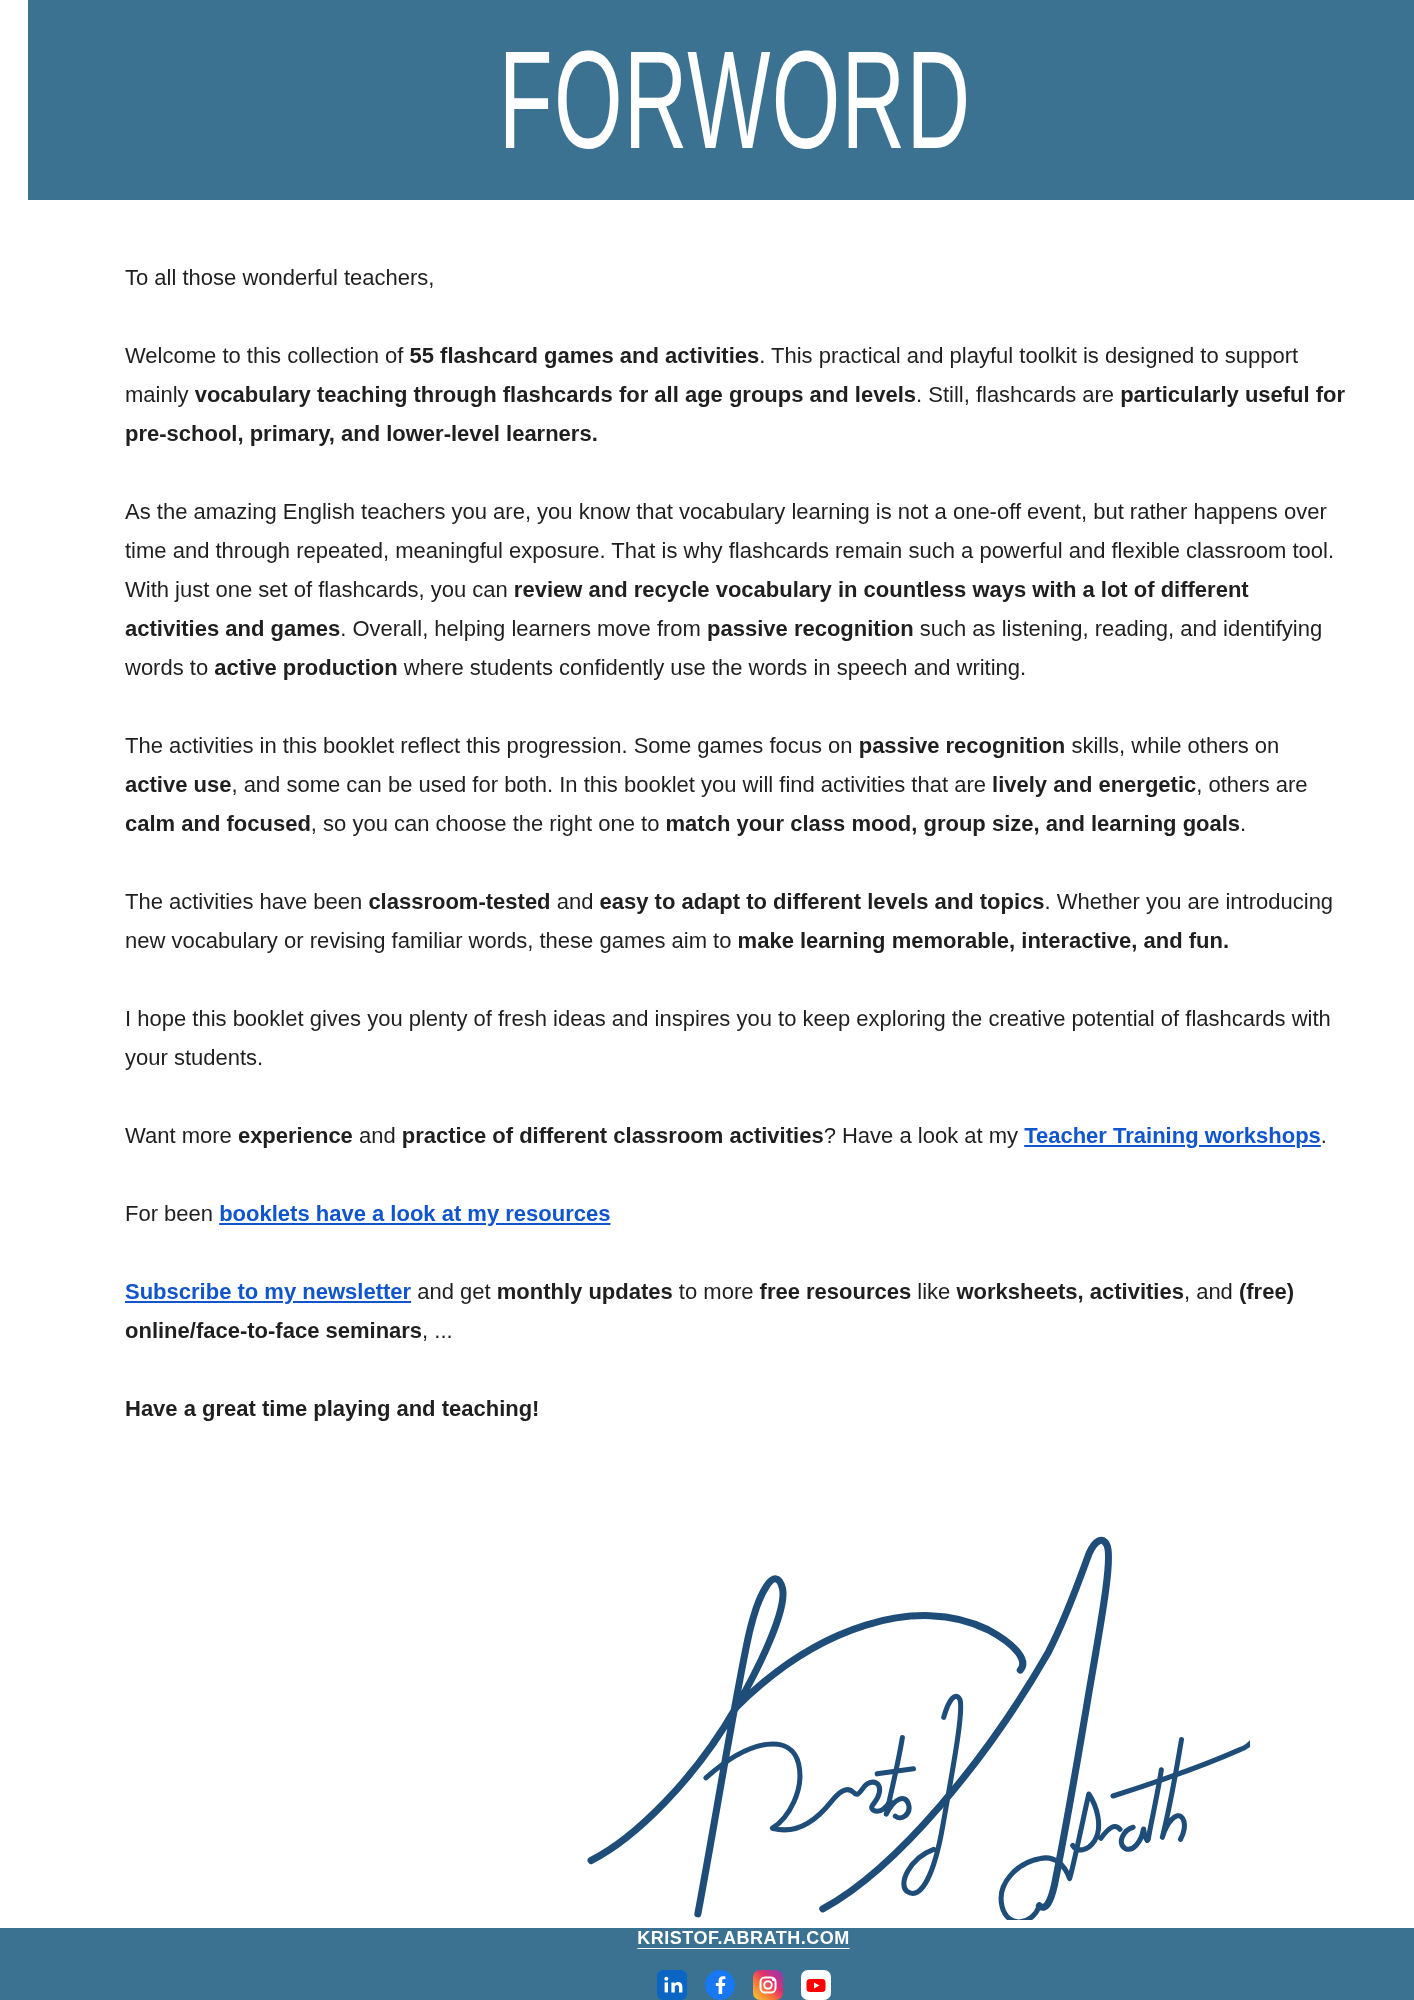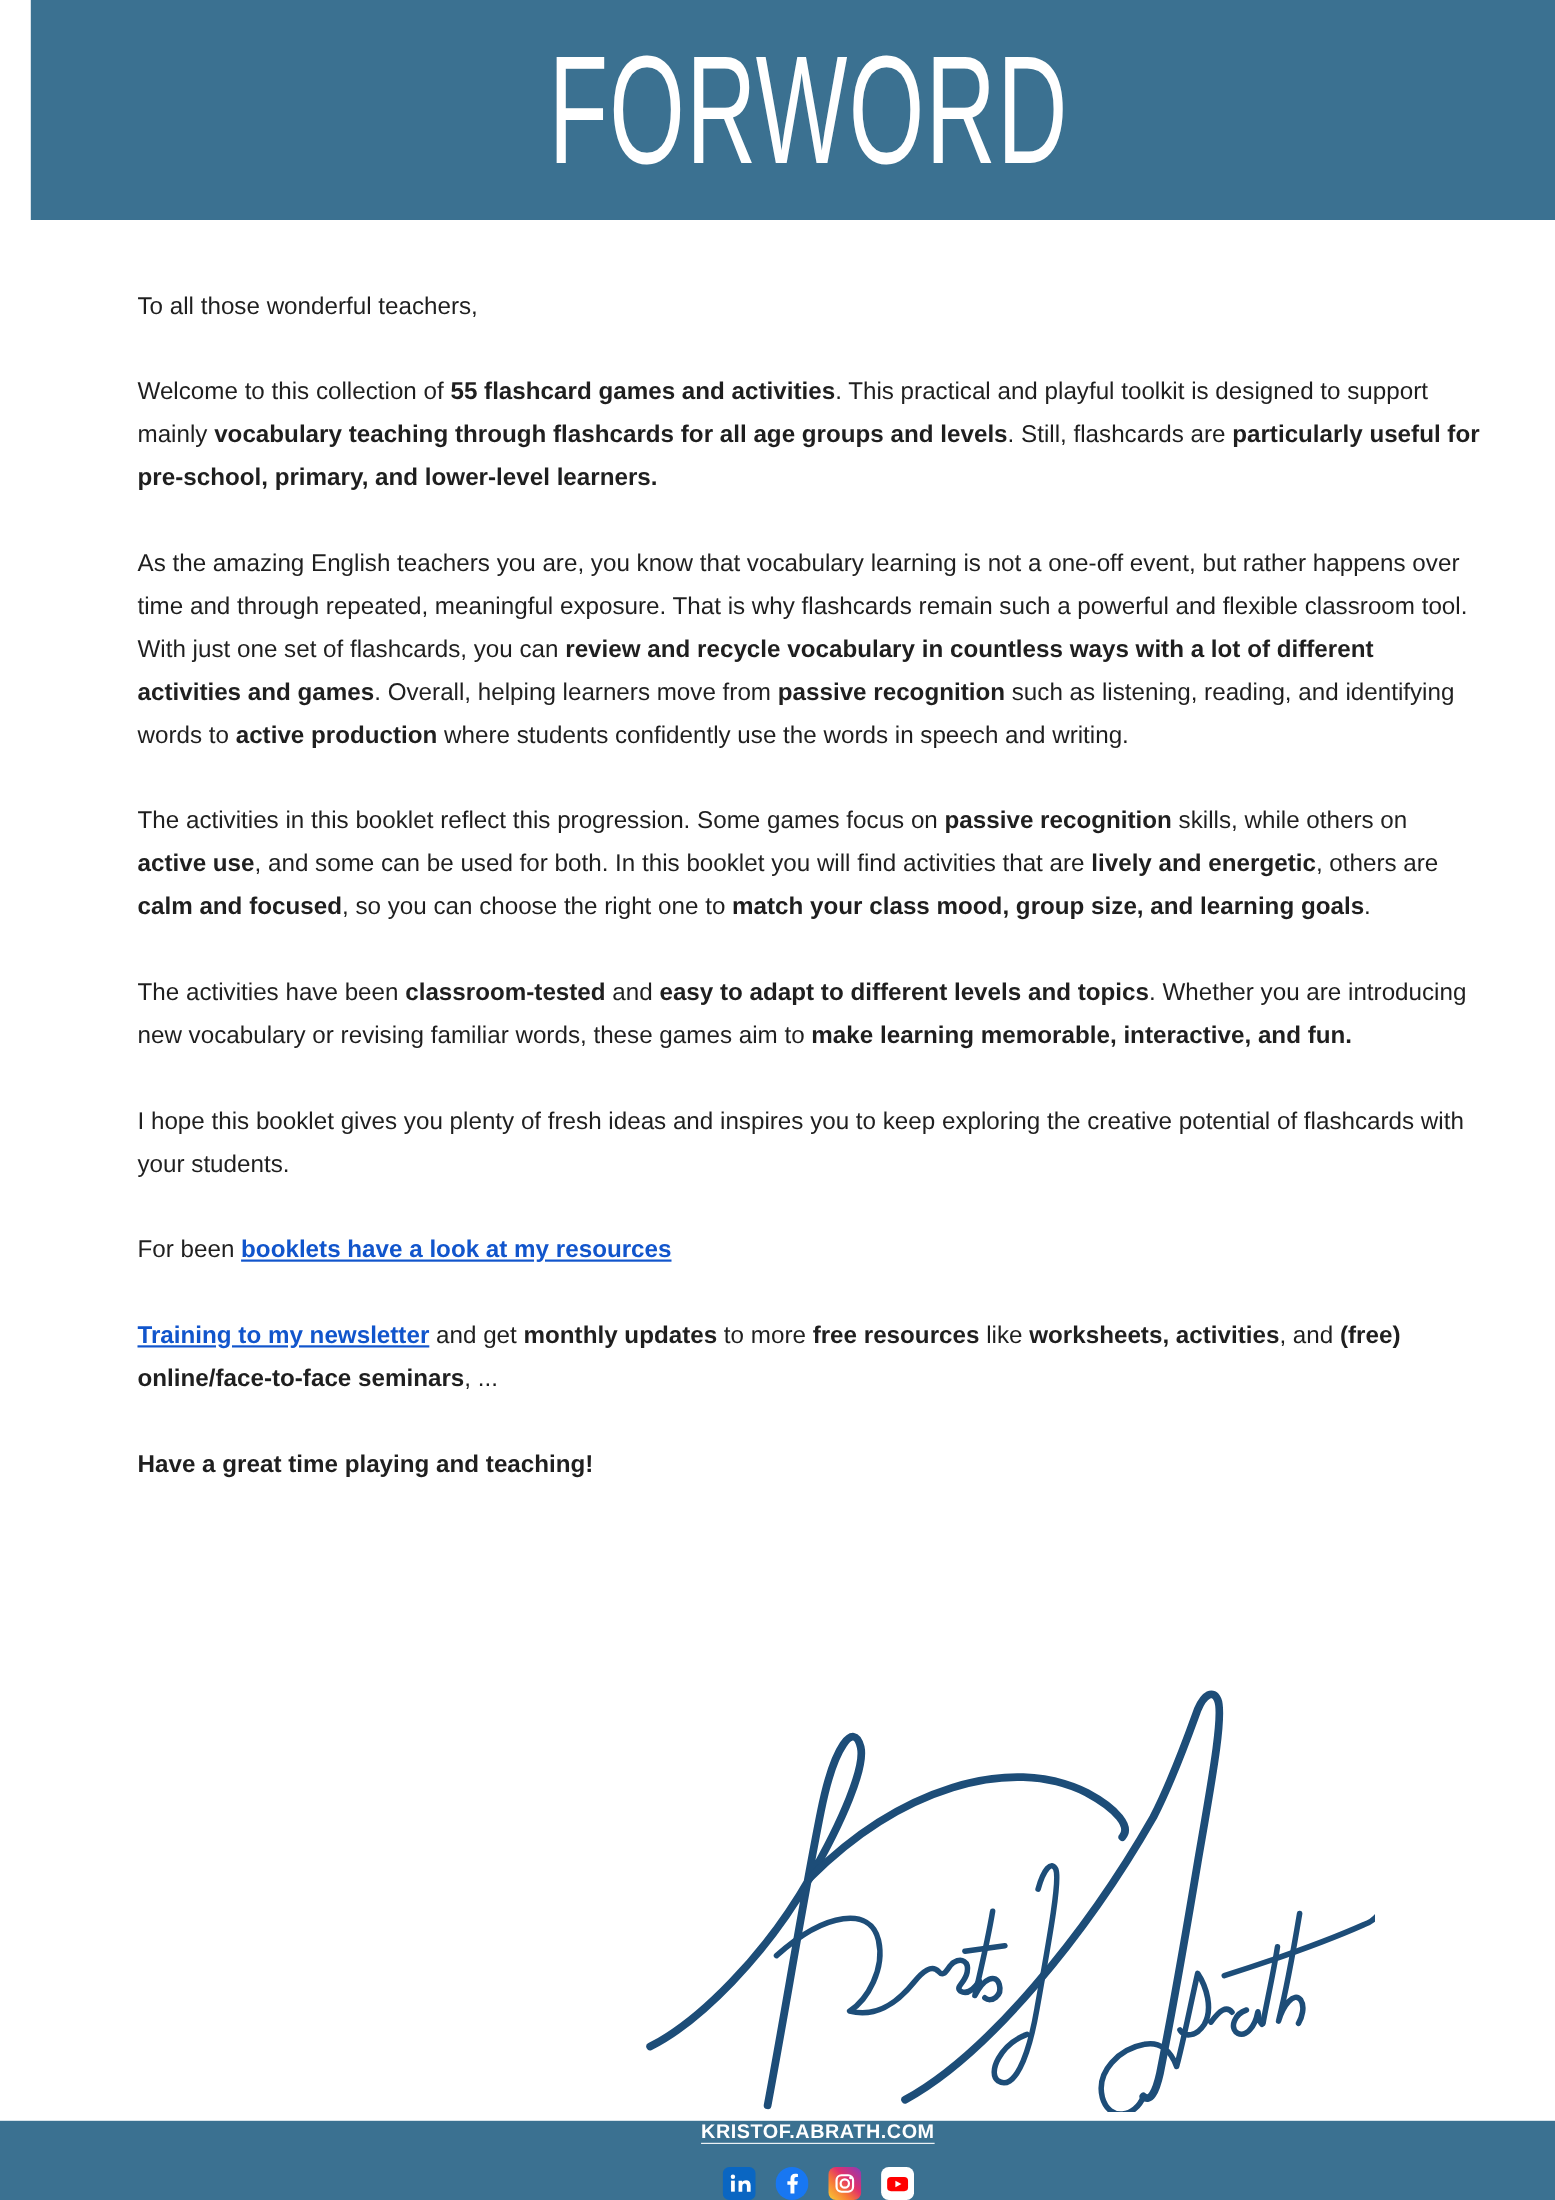--- a/index.html
+++ b/index.html
@@ -51,22 +51,23 @@
     <h1>FORWORD</h1>
   </header>
 
   <main>
       <p class="para"><span>To all those wonderful teachers,</span></p>
       <p class="para"><span>Welcome to this collection of </span><span class="b">55 flashcard games and activities</span><span>. This practical and playful toolkit is designed to support mainly </span><span class="b">vocabulary teaching through flashcards for all age groups and levels</span><span>. Still, flashcards are </span><span class="b">particularly useful for pre-school, primary, and lower-level learners.</span></p>
       <p class="para"><span>As the amazing English teachers you are, you know that vocabulary learning is not a one-off event, but rather happens over time and through repeated, meaningful exposure. That is why flashcards remain such a powerful and flexible classroom tool. With just one set of flashcards, you can </span><span class="b">review and recycle vocabulary in countless ways with a lot of different activities and games</span><span>. Overall, helping learners move from </span><span class="b">passive recognition</span><span> such as listening, reading, and identifying words to </span><span class="b">active production</span><span> where students confidently use the words in speech and writing.</span></p>
       <p class="para"><span>The activities in this booklet reflect this progression. Some games focus on </span><span class="b">passive recognition</span><span> skills, while others on </span><span class="b">active use</span><span>, and some can be used for both. In this booklet you will find activities that are </span><span class="b">lively and energetic</span><span>, others are </span><span class="b">calm and focused</span><span>, so you can choose the right one to </span><span class="b">match your class mood, group size, and learning goals</span><span>.</span></p>
       <p class="para"><span>The activities have been </span><span class="b">classroom-tested</span><span> and </span><span class="b">easy to adapt to different levels and topics</span><span>. Whether you are introducing new vocabulary or revising familiar words, these games aim to </span><span class="b">make learning memorable, interactive, and fun.</span></p>
       <p class="para"><span>I hope this booklet gives you plenty of fresh ideas and inspires you to keep exploring the creative potential of flashcards with your students.</span></p>
+      <p class="para"><span>Want more </span><span class="b">experience</span><span> and </span><span class="b">practice of different classroom activities</span><span>? Have a look at my </span><a class="doc-link">Teacher Training workshops</a><span>.</span></p>
       <p class="para"><span>For been </span><a class="doc-link">booklets have a look at my resources</a></p>
-      <p class="para"><a class="doc-link">Training to my newsletter</a><span> and get </span><span class="b">monthly updates</span><span> to more </span><span class="b">free resources</span><span> like </span><span class="b">worksheets, activities</span><span>, and </span><span class="b">(free) online/face-to-face seminars</span><span>, ...</span></p>
+      <p class="para"><a class="doc-link">Subscribe to my newsletter</a><span> and get </span><span class="b">monthly updates</span><span> to more </span><span class="b">free resources</span><span> like </span><span class="b">worksheets, activities</span><span>, and </span><span class="b">(free) online/face-to-face seminars</span><span>, ...</span></p>
       <p class="para"><span class="b">Have a great time playing and teaching!</span></p>
     </main>
 
   <svg class="signature-svg" viewBox="0 0 660 380" role="img" aria-label="Kristof Abrath">
 
     <path class="sig-thick" d="M 6 322 C 50 300 110 240 150 170 C 180 118 200 70 196 52 C 190 28 172 50 160 110 C 143 195 128 290 112 375"></path>
 
     <path class="sig-thick" d="M 150 170 C 230 90 330 58 400 93 C 428 108 440 124 432 133"></path>
 
     <path class="sig-thin" d="M 120 240 C 165 200 205 196 212 226 C 218 252 202 280 186 290 C 208 296 228 284 244 264 C 252 254 260 248 266 254 C 272 261 274 250 280 246 C 287 242 294 245 292 255 C 290 265 281 268 286 272 C 293 276 299 269 303 263"></path>

